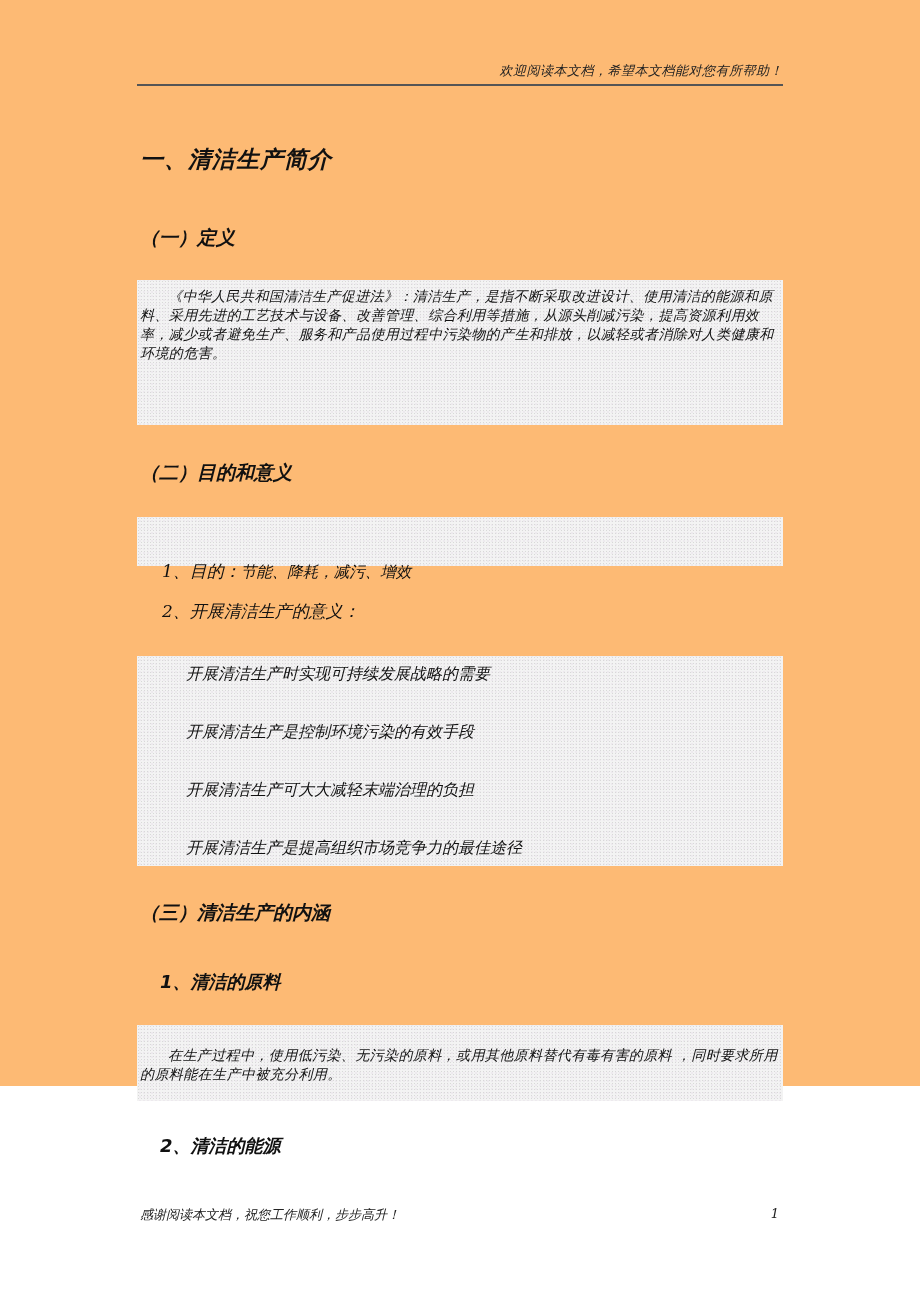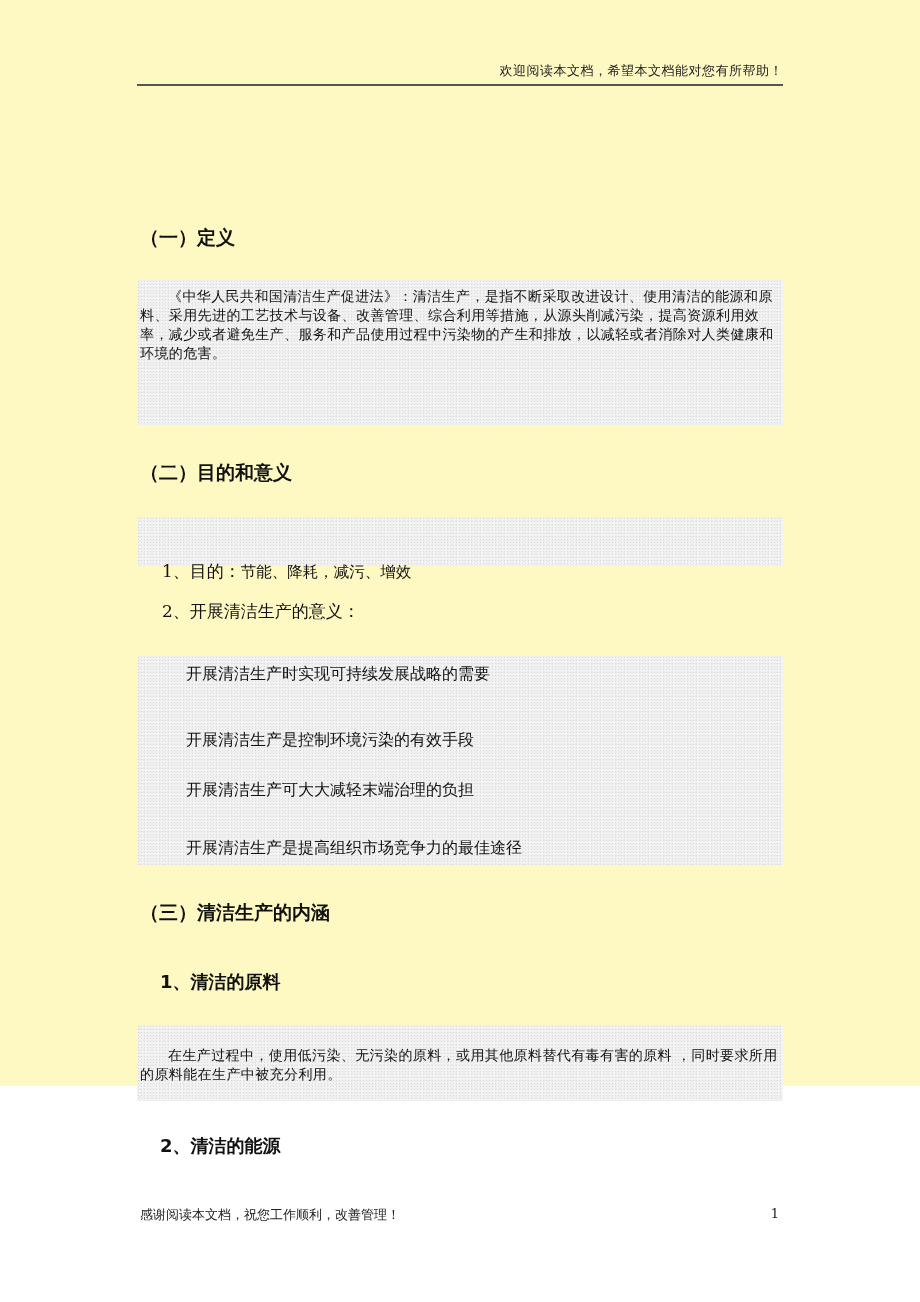--- a/index.html
+++ b/index.html
@@ -12,21 +12,22 @@
       height: 1302px;
       position: relative;
       overflow: hidden;
       font-family: "DejaVu Serif", "Liberation Serif", serif;
       color: #111111;
     }
     .page {
       position: absolute;
       left: 0; top: 0;
       width: 920px; height: 1086px;
-      background: #fef9c3;
+      background: #fdba74;
+      font-style: italic;
     }
     .header-text {
       position: absolute;
       top: 62px;
       right: 137px;
       font-size: 13px;
       color: #222;
       letter-spacing: 0.5px;
       white-space: nowrap;
     }
@@ -138,43 +139,44 @@
     }
   </style>
 </head>
 <body>
 
 <div class="page">
 
   <div class="header-text">欢迎阅读本文档，希望本文档能对您有所帮助！</div>
   <div class="header-rule"></div>
 
+  <div class="h1">一、清洁生产简介</div>
 
   <div class="h2" style="top:225px;">（一）定义</div>
   <div class="shade" style="top:280px; height:145px;"></div>
   <div class="para para-def indent-first">《中华人民共和国清洁生产促进法》：清洁生产，是指不断采取改进设计、使用清洁的能源和原料、采用先进的工艺技术与设备、改善管理、综合利用等措施，从源头削减污染，提高资源利用效率，减少或者避免生产、服务和产品使用过程中污染物的产生和排放，以减轻或者消除对人类健康和环境的危害。</div>
 
   <div class="h2" style="top:460px;">（二）目的和意义</div>
   <div class="shade" style="top:517px; height:49px;"></div>
   <div class="goal-line">
     <span>1、目的：</span><span class="small">节能、降耗，减污、增效</span>
   </div>
 
   <div class="meaning-title">2、开展清洁生产的意义：</div>
 
   <div class="shade" style="top:656px; height:210px;"></div>
   <div class="meaning-item" style="top:664px;">开展清洁生产时实现可持续发展战略的需要</div>
-  <div class="meaning-item" style="top:722px;margin-top:8px;">开展清洁生产是控制环境污染的有效手段</div>
+  <div class="meaning-item" style="top:722px;">开展清洁生产是控制环境污染的有效手段</div>
   <div class="meaning-item" style="top:838px;">开展清洁生产是提高组织市场竞争力的最佳途径</div>
   <div class="meaning-item" style="top:780px;">开展清洁生产可大大减轻末端治理的负担</div>
 
   <div class="h2" style="top:900px;">（三）清洁生产的内涵</div>
   <div class="h3" style="top:970px;">1、清洁的原料</div>
 
   <div class="shade" style="top:1025px; height:76px;"></div>
   <div class="para raw-para indent-first">在生产过程中，使用低污染、无污染的原料，或用其他原料替代有毒有害的原料 ，同时要求所用的原料能在生产中被充分利用。</div>
 
   <div class="h3" style="top:1134px;">2、清洁的能源</div>
 
-  <div class="footer-text">感谢阅读本文档，祝您工作顺利，改善管理！</div>
+  <div class="footer-text">感谢阅读本文档，祝您工作顺利，步步高升！</div>
   <div class="page-num">1</div>
 
 </div>
 
 </body></html>

